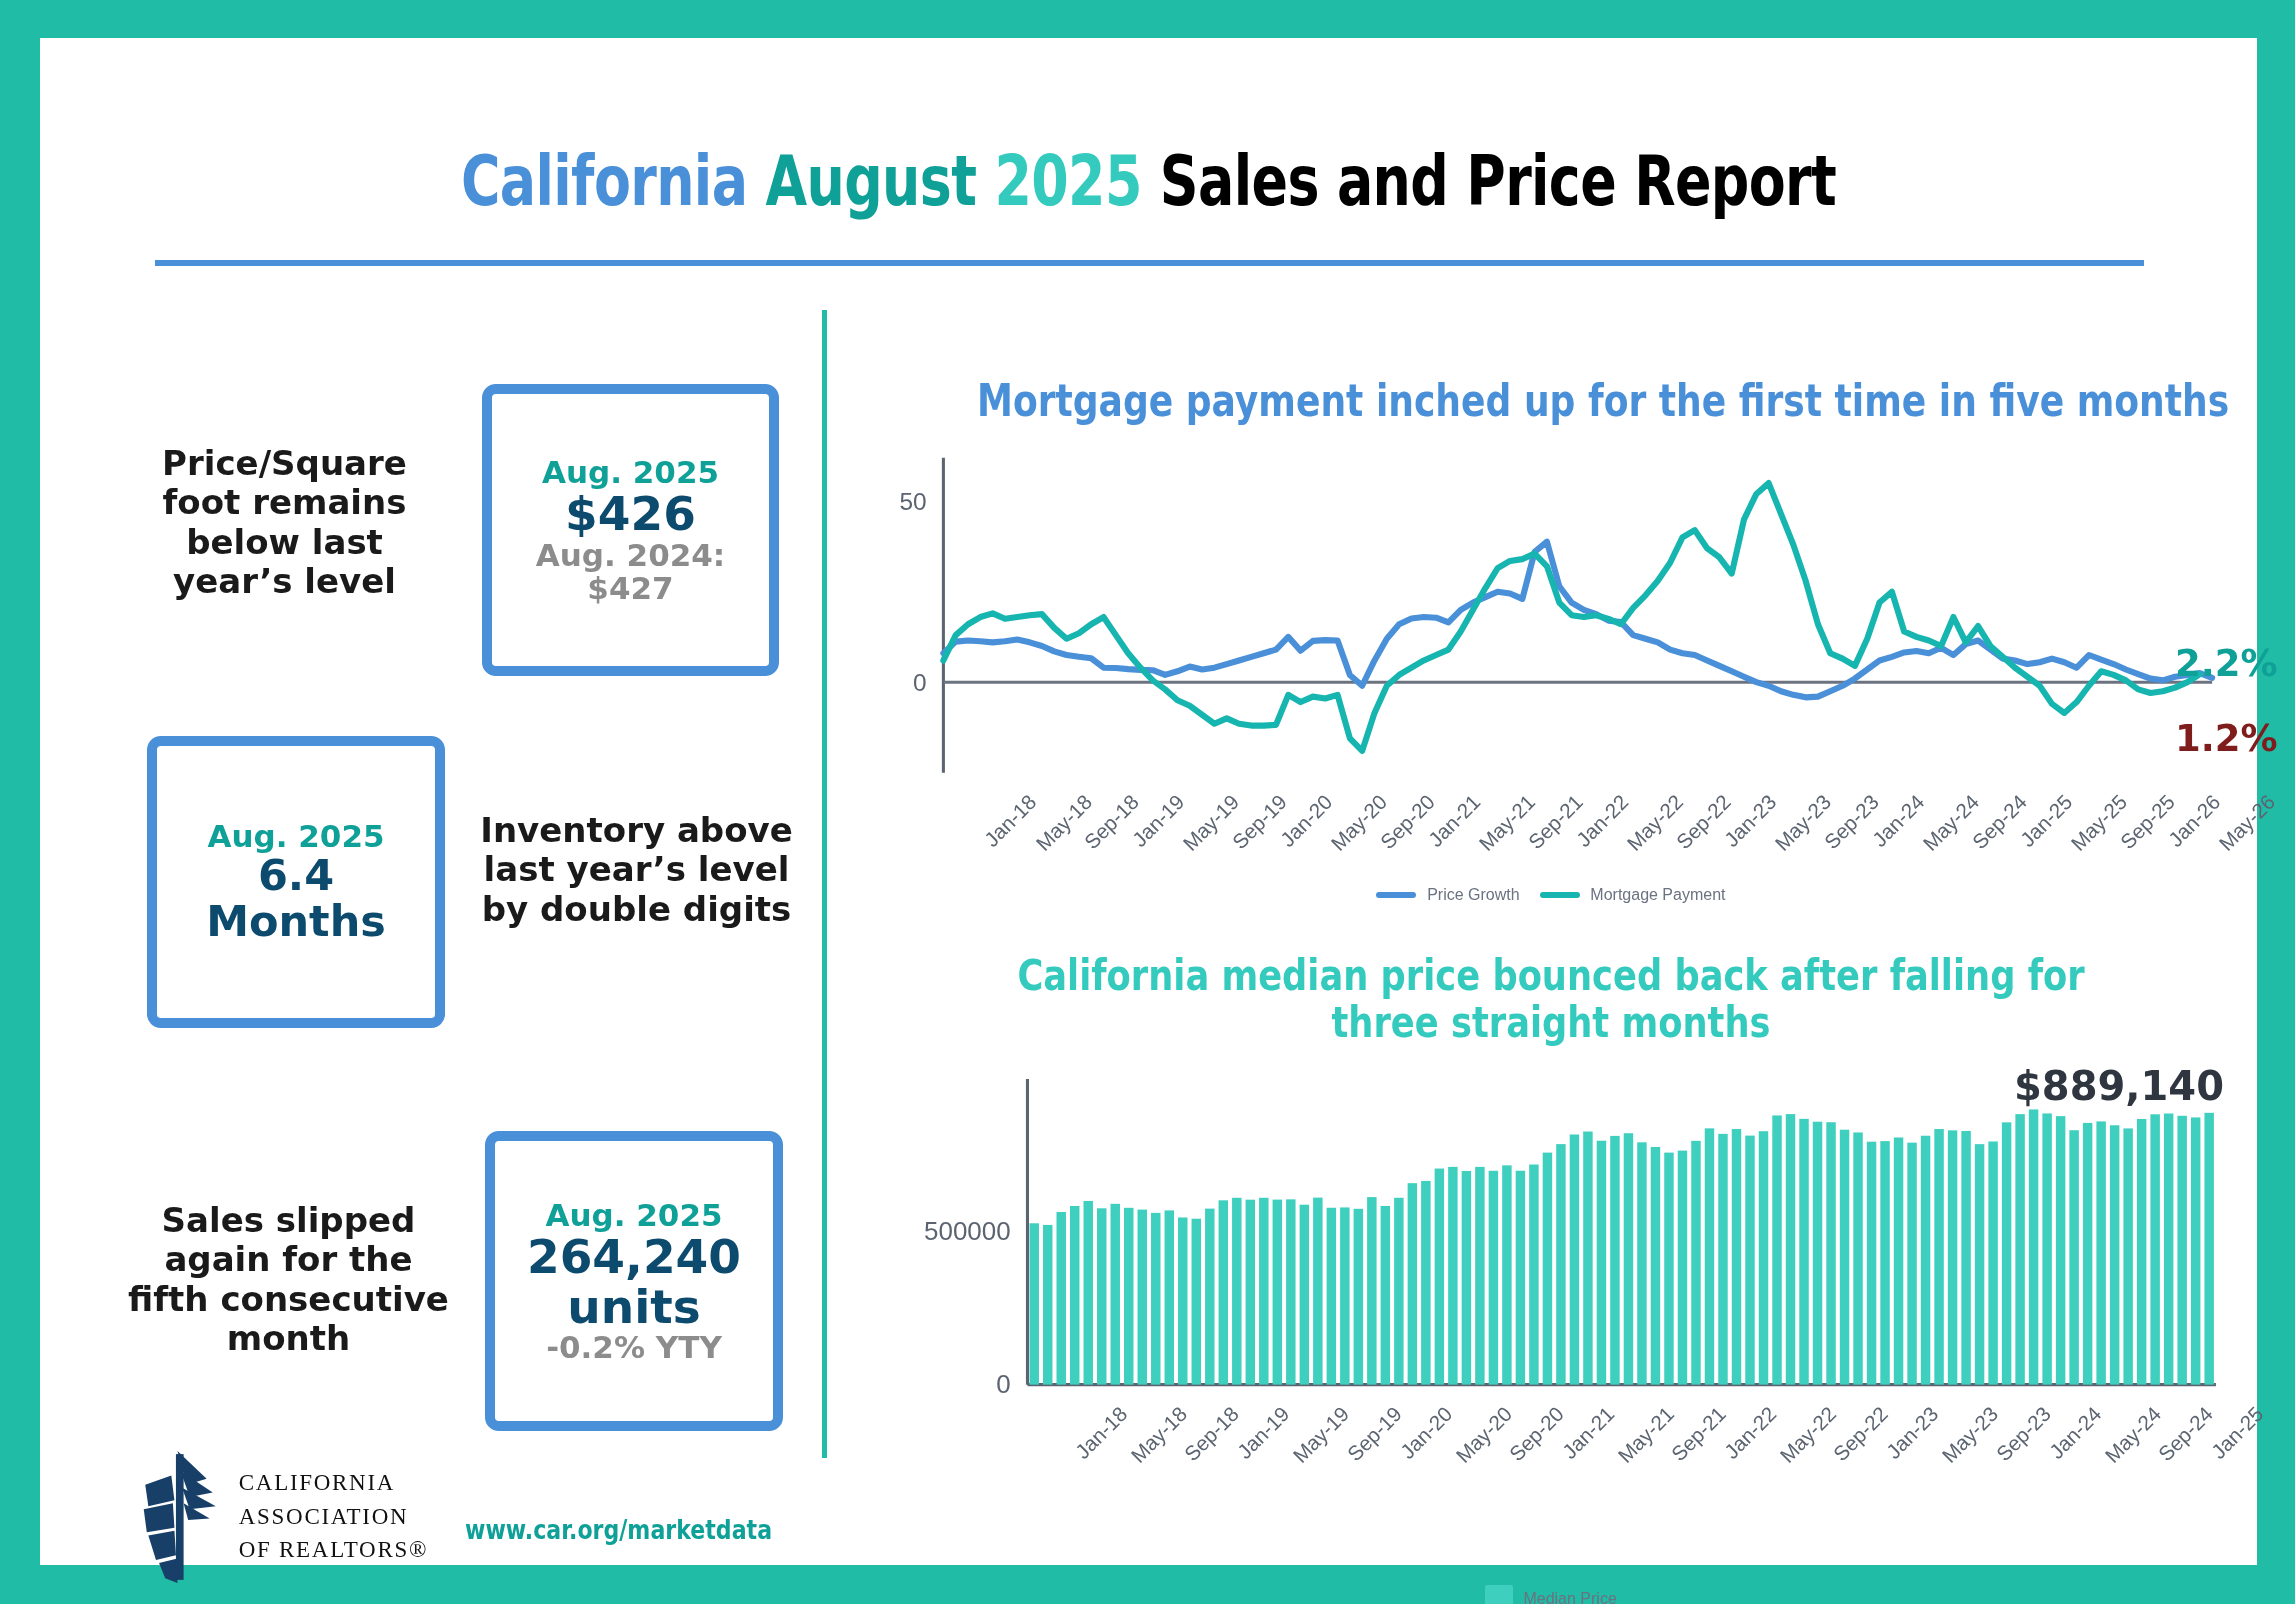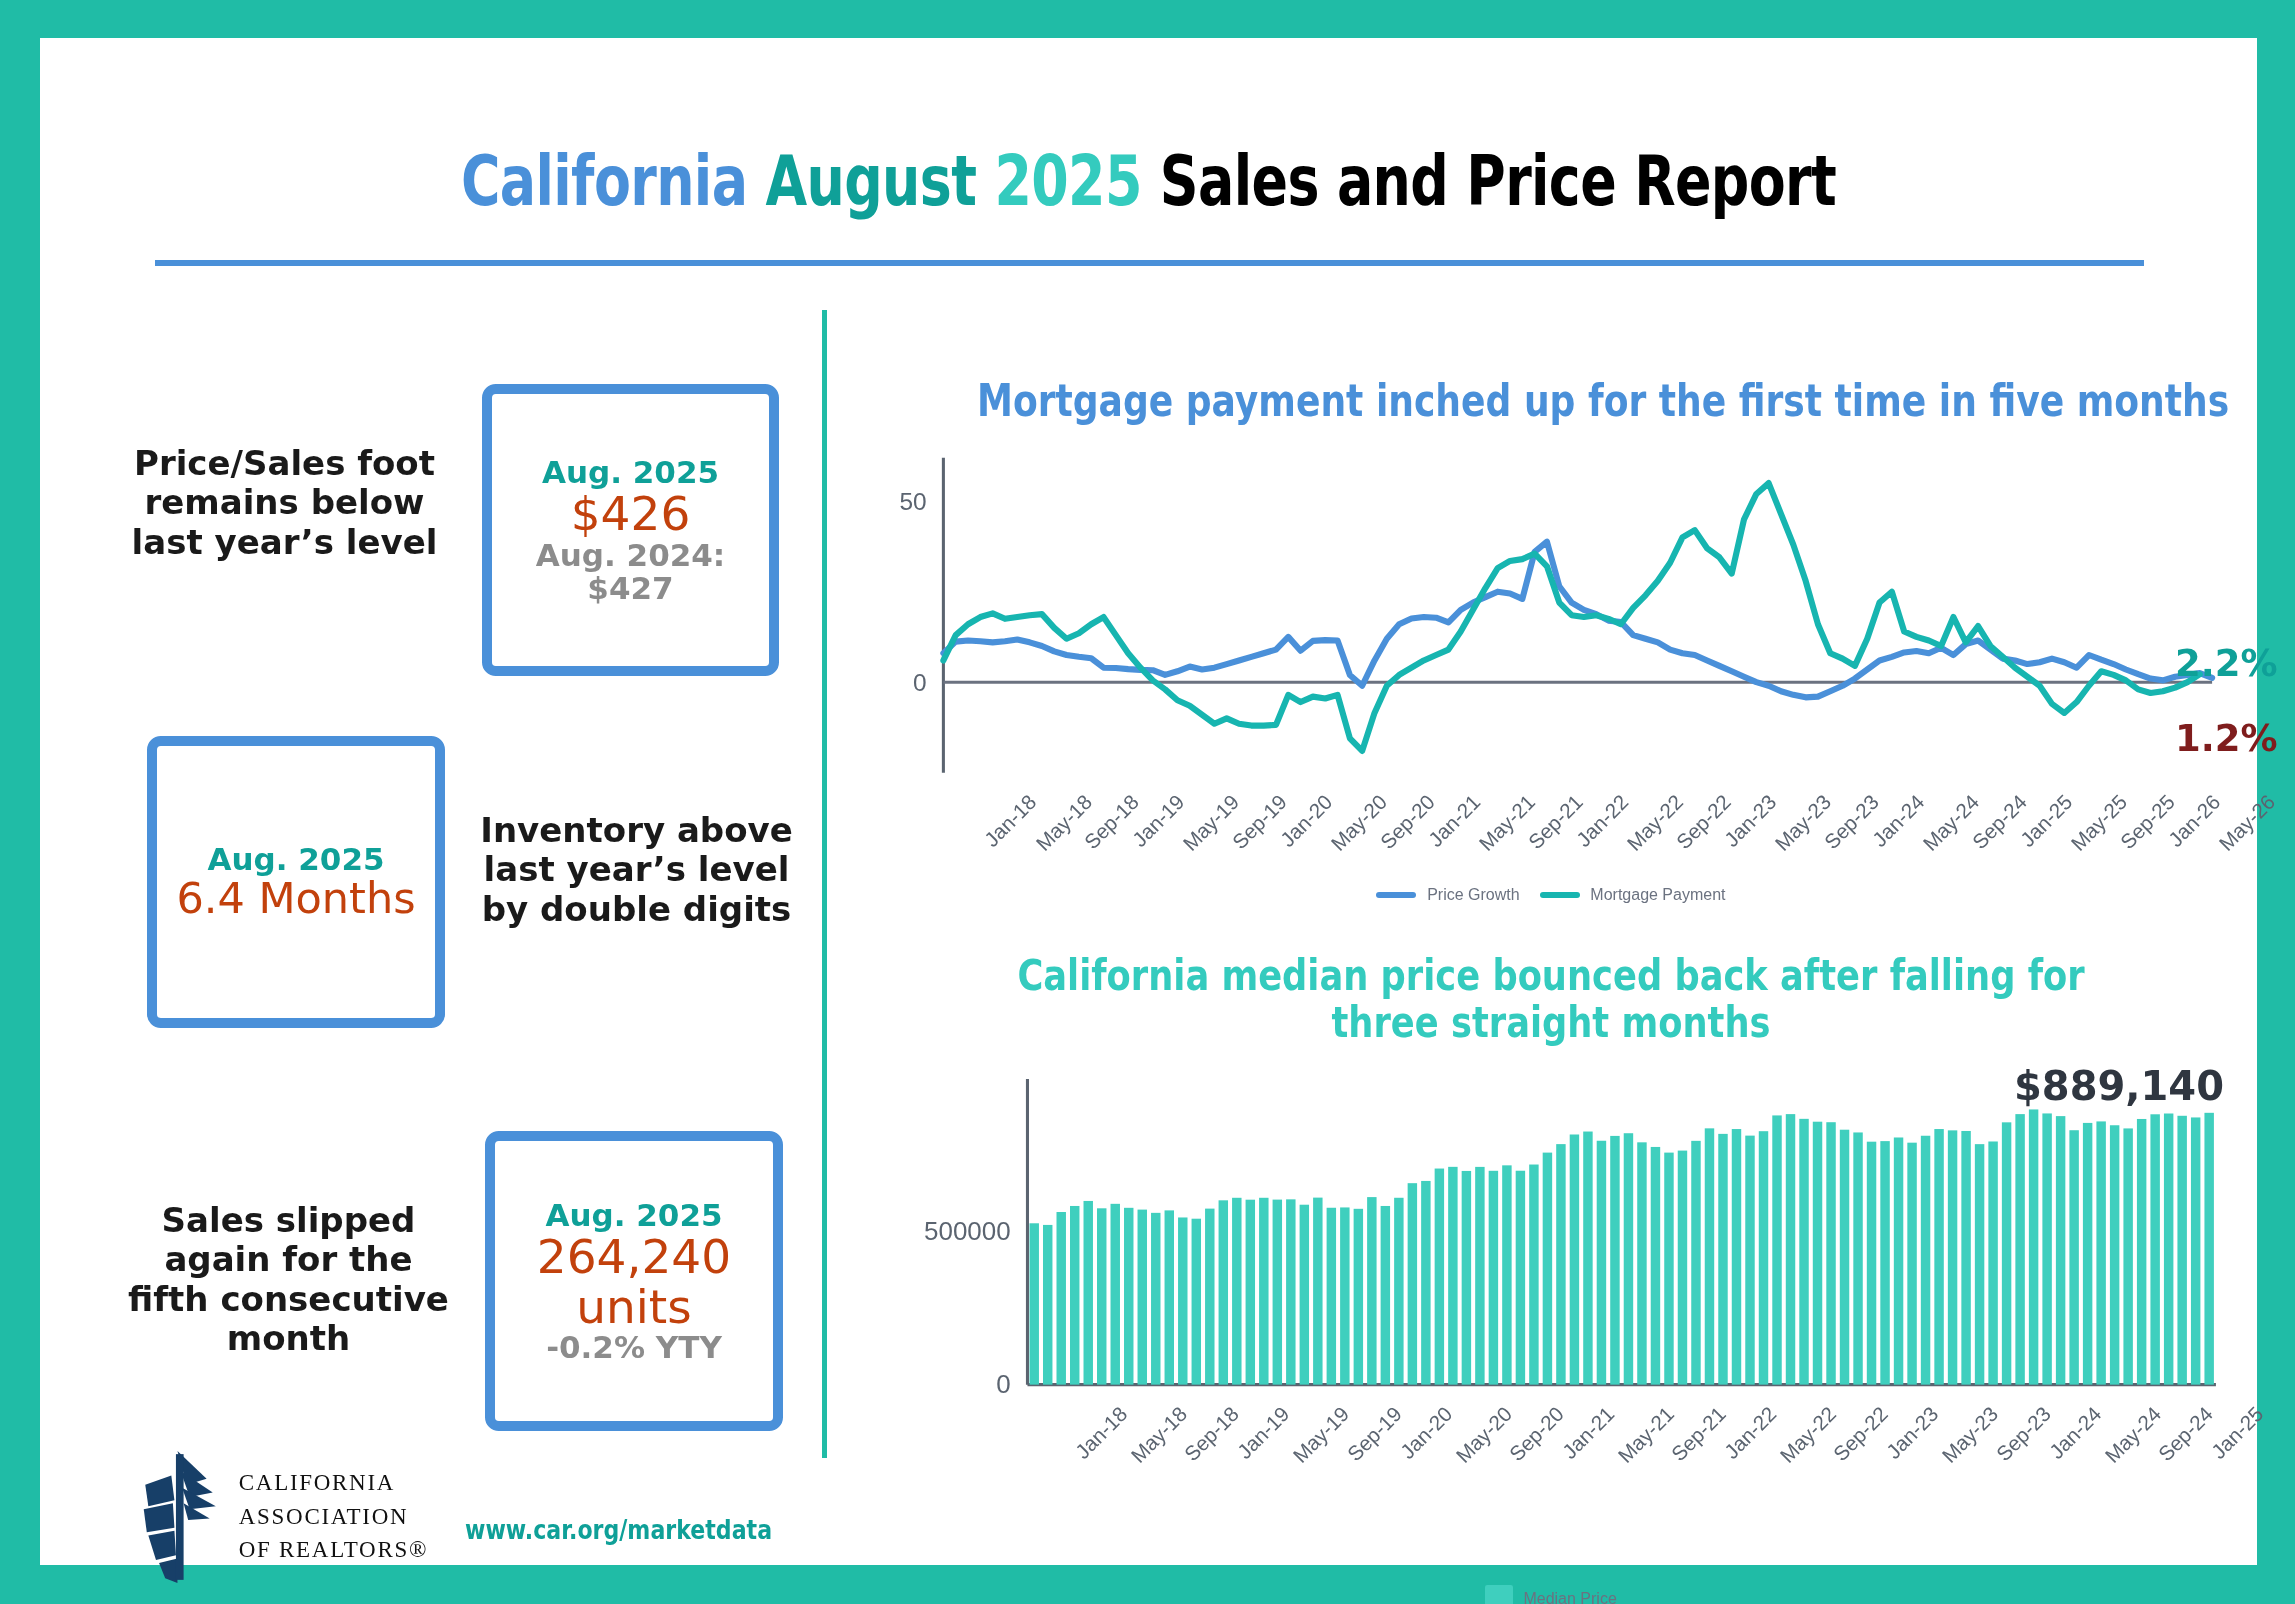--- a/index.html
+++ b/index.html
@@ -78,26 +78,25 @@
     padding: 4.6px;
   }
   .statbox .month {
     color: #0FA098;
     font-family: "DejaVu Sans", sans-serif;
     font-weight: 700;
     font-size: 31px;
     line-height: 1.1;
   }
   .statbox .big {
-    color: #c2410c;
-    font-family: "DejaVu Sans", sans-serif;
-    font-weight: 400;
+    color: #0c4a6e;
+    font-family: "DejaVu Sans", sans-serif;
+    font-weight: 700;
     font-size: 47px;
     line-height: 1.06;
-    text-align: right;
   }
   .statbox .big.sm { font-size: 43px; }
   .statbox .sub {
     color: #8C8C8C;
     font-family: "DejaVu Sans", sans-serif;
     font-weight: 700;
     font-size: 31px;
     line-height: 1.06;
   }
 
@@ -216,21 +215,21 @@
 </head>
 <body>
 
 <div id="page">
   <div id="card">
 
     <div id="title"><span class="t1">California </span><span class="t2">August </span><span class="t3">2025 </span><span class="t4">Sales and Price Report</span></div>
     <div id="title-rule"></div>
     <div id="vrule"></div>
 
-    <div class="blurb" id="blurb1">Price/Sales foot remains below last year’s level</div>
+    <div class="blurb" id="blurb1">Price/Square foot remains below last year’s level</div>
     <div class="statbox" id="box1">
       <div class="month">Aug. 2025</div>
       <div class="big">$426</div>
       <div class="sub">Aug. 2024:</div>
       <div class="sub">$427</div>
     </div>
 
     <div class="blurb" id="blurb2">Inventory above last year’s level by double digits</div>
     <div class="statbox" id="box2">
       <div class="month">Aug. 2025</div>

